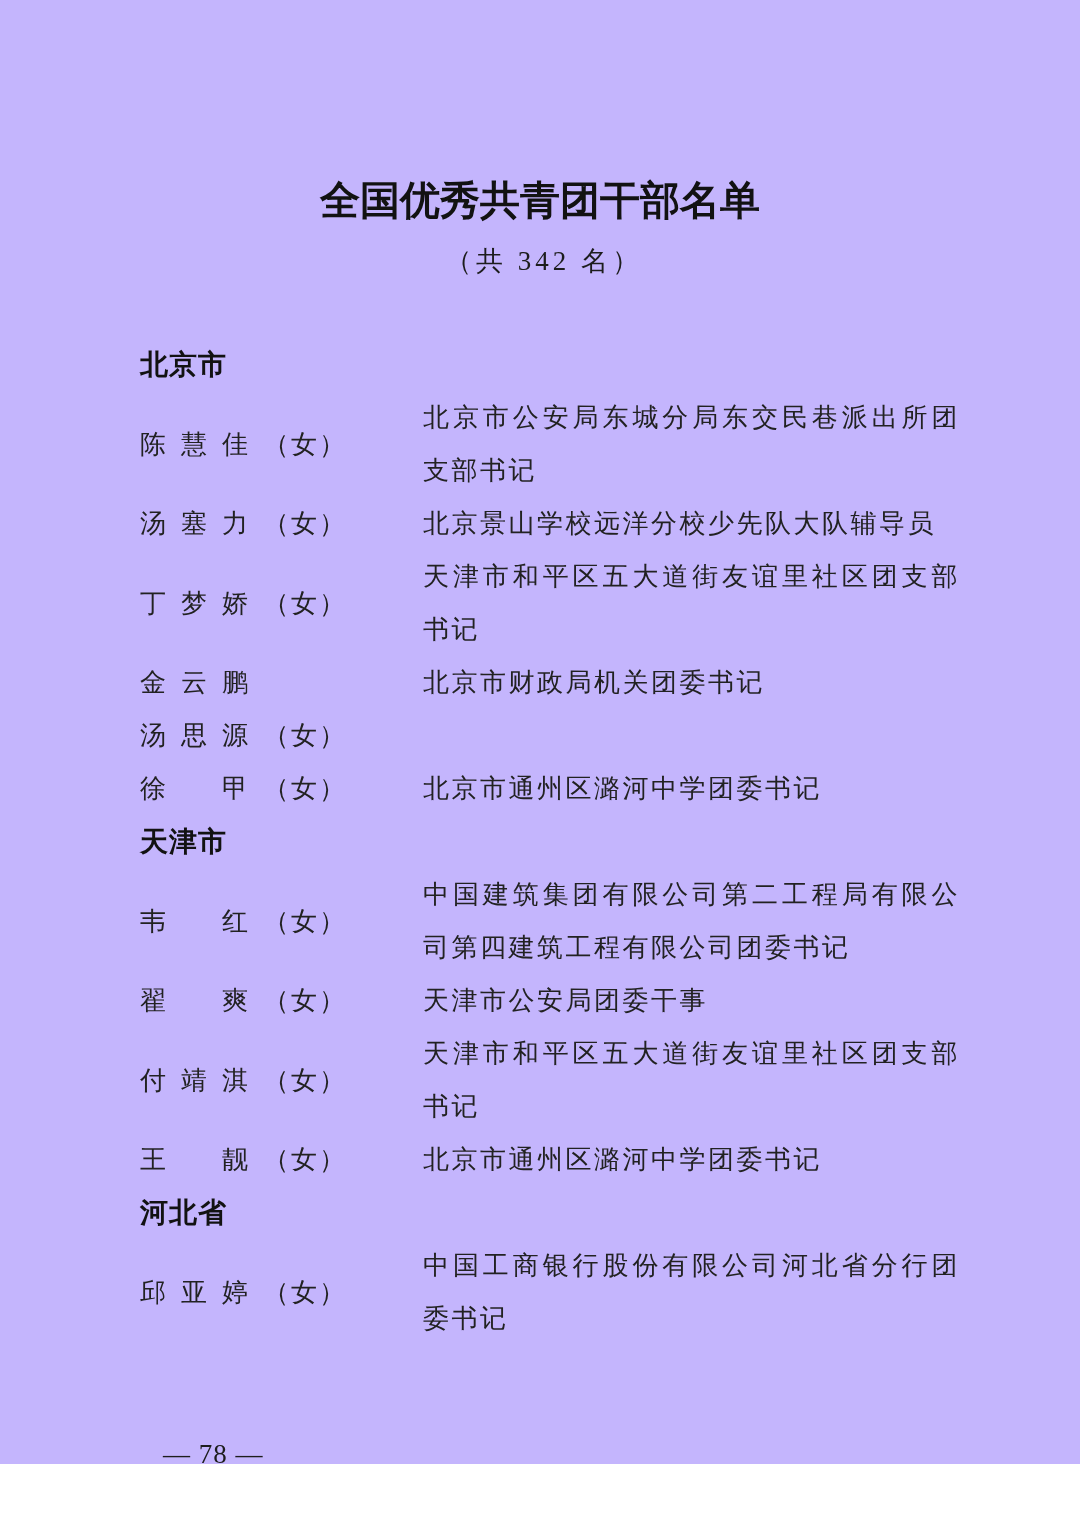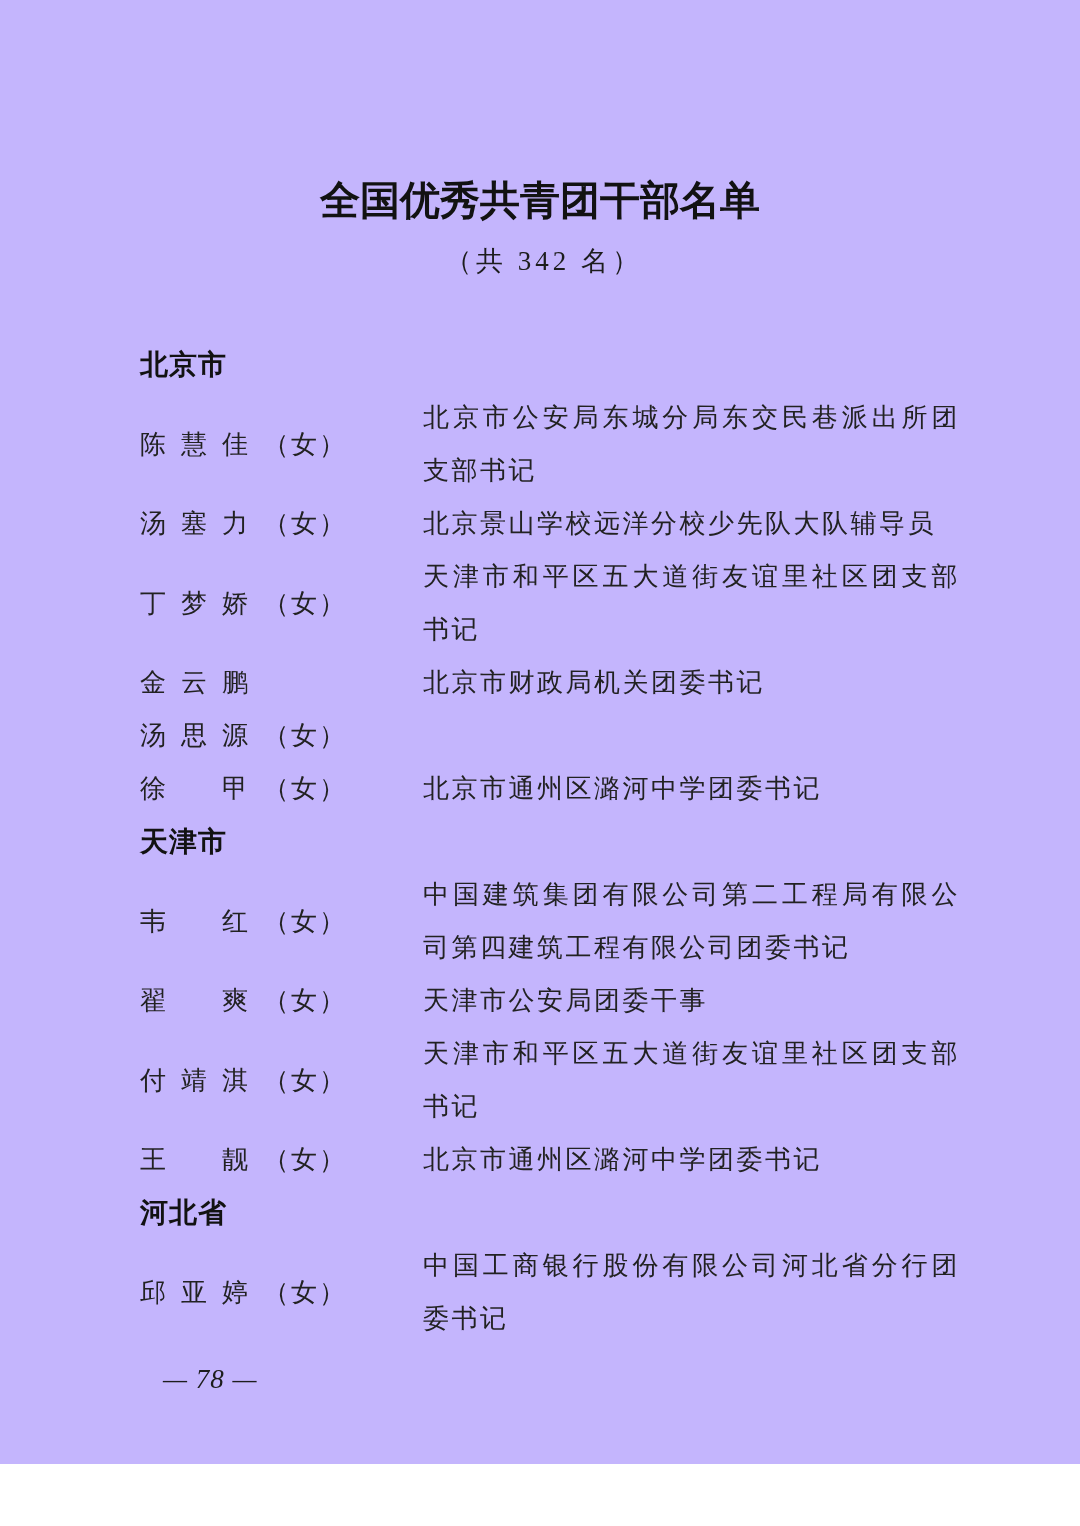--- a/index.html
+++ b/index.html
@@ -66,26 +66,25 @@
   .desc {
     flex: 1 1 auto;
     text-align: justify;
     text-justify: inter-character;
     text-wrap: pretty;
     letter-spacing: 2.5px;
   }
   .footer {
     position: absolute;
     left: 163px;
-    top: 1362px;
+    top: 1437px;
     font-size: 27px;
     line-height: 34px;
     letter-spacing: 1px;
     color: #1d1d1d;
-    font-style: italic;
   }
 </style>
 </head>
 <body>
 
 <div class="page">
   <h1 class="doc-title">全国优秀共青团干部名单</h1>
   <div class="doc-subtitle">（共 342 名）</div>
   <div class="roster" id="roster">
       <div class="section-header">北京市</div>

